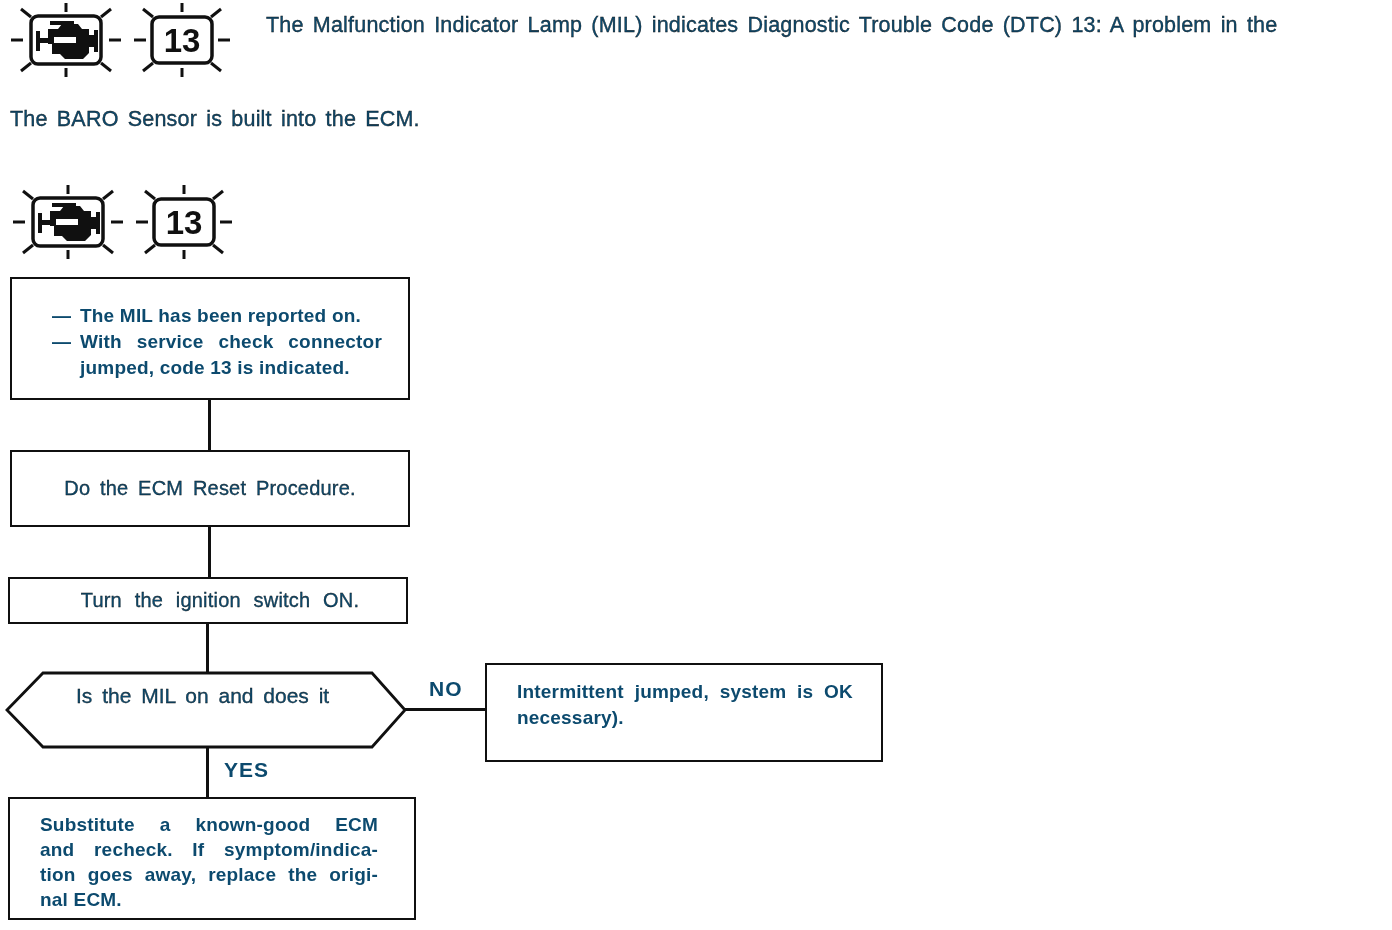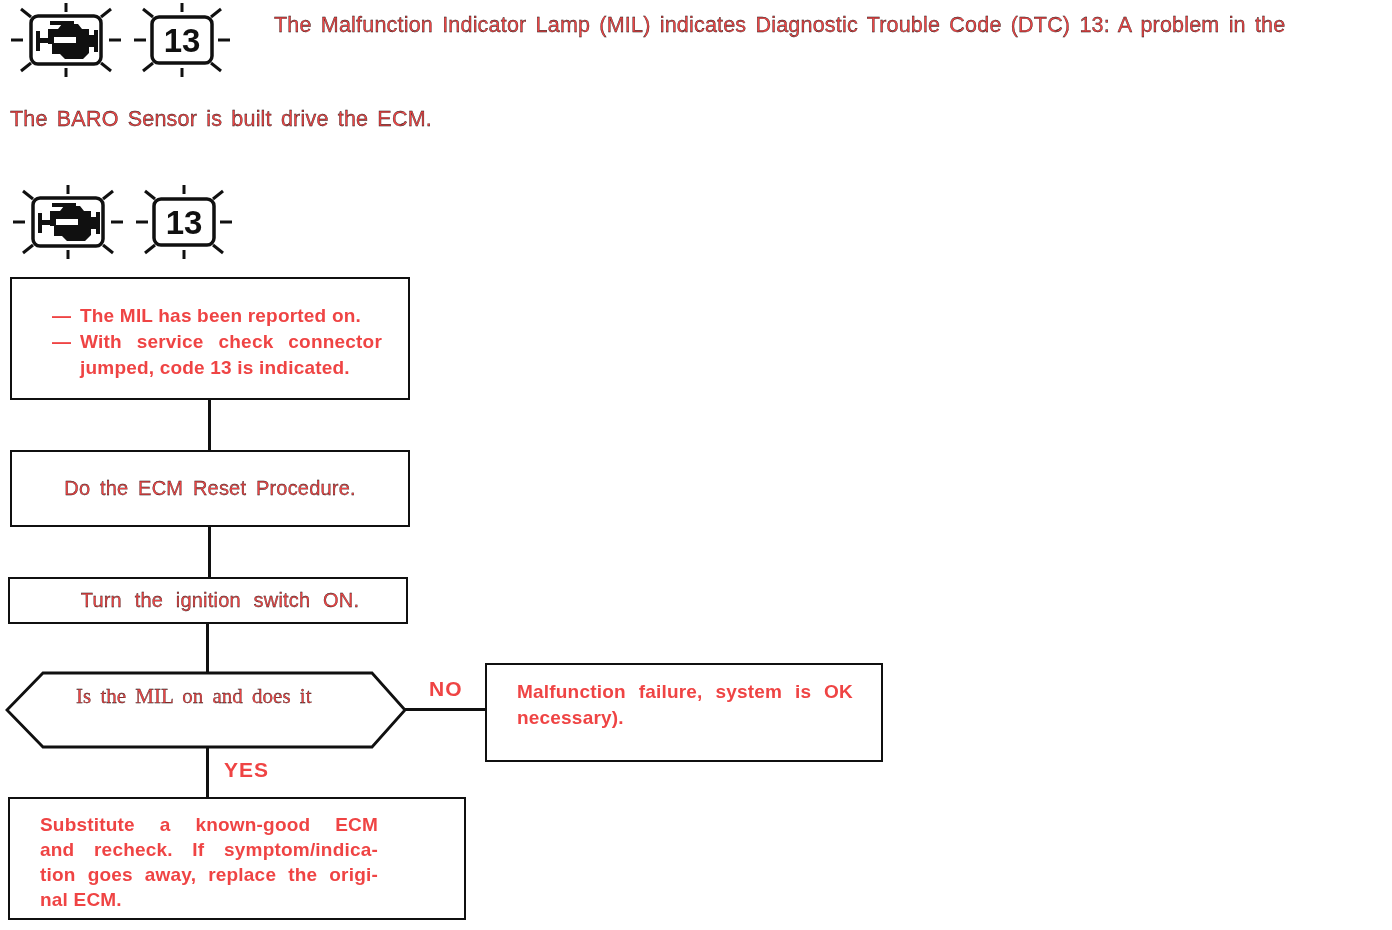--- a/index.html
+++ b/index.html
@@ -1,20 +1,20 @@
 <!DOCTYPE html>
 <html><head>
 <meta charset="utf-8">
 <style>
   html, body { margin: 0; padding: 0; background: #ffffff; }
   .page {
     position: relative;
     width: 1392px; height: 930px;
     background: #ffffff;
-    color: #ef4444;
+    color: #0c4a6e;
     font-family: "Liberation Sans", sans-serif;
     overflow: hidden;
   }
   .abs { position: absolute; }
   .txt {
     font-size: 21.5px;
     line-height: 34px;
     -webkit-text-stroke: 0.35px #101010;
     word-spacing: 3px;
     letter-spacing: 0.2px;
@@ -92,25 +92,25 @@
         <line x1="13" y1="9" x2="23" y2="17"></line>
           <line x1="81" y1="17" x2="91" y2="9"></line>
         <line x1="13" y1="71" x2="23" y2="63"></line>
           <line x1="81" y1="63" x2="91" y2="71"></line>
       </g>
       <rect x="22" y="17" width="60" height="46" rx="7" fill="#ffffff" stroke="#101010" stroke-width="3.5"></rect>
       <text x="52" y="52" font-size="33" font-weight="bold" text-anchor="middle" fill="#101010">13</text>
     </svg>
   </div>
 
-  <div class="abs txt" style="left:274px; top:8px;text-align:right;">
+  <div class="abs txt" style="left:266px; top:8px;text-align:right;">
     <div>The Malfunction Indicator Lamp (MIL) indicates Diagnostic Trouble Code (DTC) 13: A problem in the</div>
   </div>
 
-  <div class="abs txt" style="left:10px; top:102px;">The BARO Sensor is built drive the ECM.</div>
+  <div class="abs txt" style="left:10px; top:102px;">The BARO Sensor is built into the ECM.</div>
 
   <div class="abs" style="left:8px; top:182px;">
     <svg width="120" height="84" viewBox="0 0 120 84">
       <g stroke="#101010" stroke-width="3" stroke-linecap="butt">
         <line x1="60" y1="3" x2="60" y2="12"></line>
           <line x1="60" y1="68" x2="60" y2="77"></line>
         <line x1="5" y1="40" x2="17" y2="40"></line>
           <line x1="103" y1="40" x2="115" y2="40"></line>
         <line x1="15" y1="9" x2="25" y2="17"></line>
           <line x1="95" y1="17" x2="105" y2="9"></line>
@@ -167,32 +167,32 @@
 
   <div class="box step ws6" style="left:8px; top:577px; width:400px; height:47px;padding-left:24px;">
     <span>Turn the ignition switch ON.</span>
   </div>
 
   <div class="abs" style="left:4px; top:668px;">
     <svg width="404" height="84" viewBox="0 0 404 84">
       <polygon points="3,42 39,5 368,5 401,42 368,79 39,79" fill="#ffffff" stroke="#101010" stroke-width="2.8"></polygon>
     </svg>
   </div>
-  <div class="hex-text" style="left:76px; top:682px;font-family:Liberation Serif, serif;">
+  <div class="hex-text" style="left:76px; top:682px;">
     <div>Is the MIL on and does it</div>
   </div>
 
   <div class="branch-label" style="left:429px; top:677px;">NO</div>
   <div class="branch-label" style="left:224px; top:758px;">YES</div>
 
   <div class="box bt" style="left:485px; top:663px; width:398px; height:99px; padding:14px 14px 0 30px;">
-    <div class="jl" style="width:336px;">Malfunction failure, system is OK</div>
+    <div class="jl" style="width:336px;">Intermittent jumped, system is OK</div>
     <div>necessary).</div>
   </div>
 
-  <div class="box bt" style="left:8px; top:797px; width:458px; height:123px; padding:13px 14px 0 30px; line-height:25px;">
+  <div class="box bt" style="left:8px; top:797px; width:408px; height:123px; padding:13px 14px 0 30px; line-height:25px;">
     <div class="jl" style="width:338px;">Substitute a known-good ECM</div>
     <div class="jl" style="width:338px;">and recheck. If symptom/indica-</div>
     <div class="jl" style="width:338px;">tion goes away, replace the origi-</div>
     <div>nal ECM.</div>
   </div>
 
 </div>
 
 </body></html>

